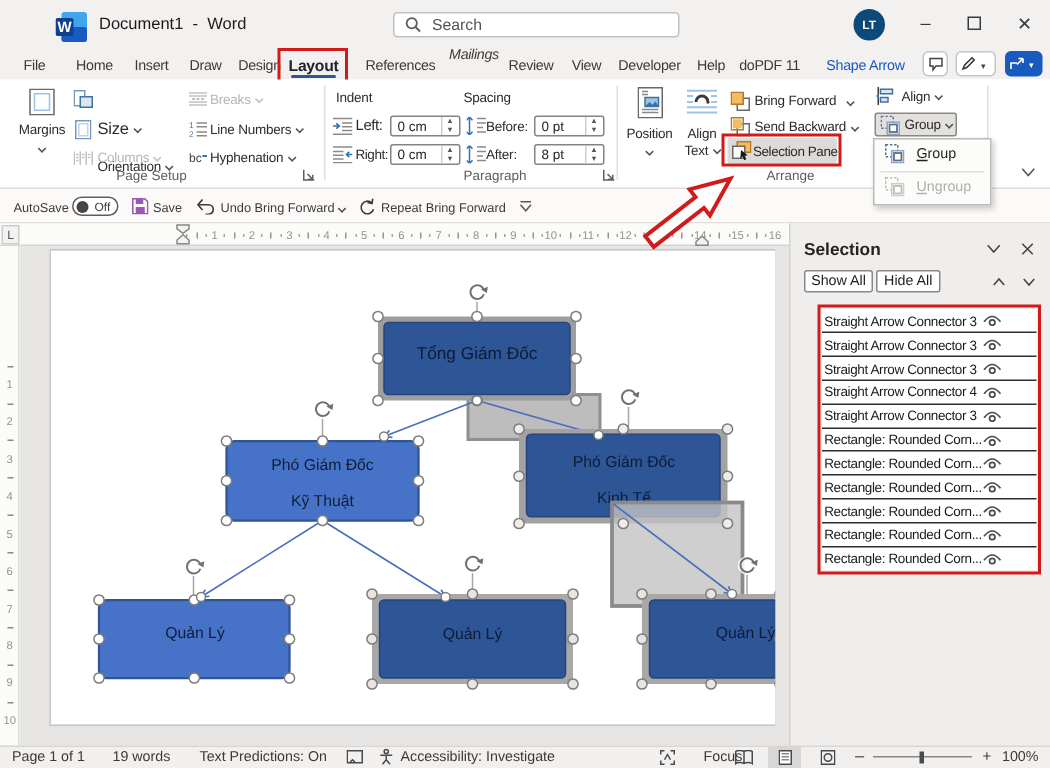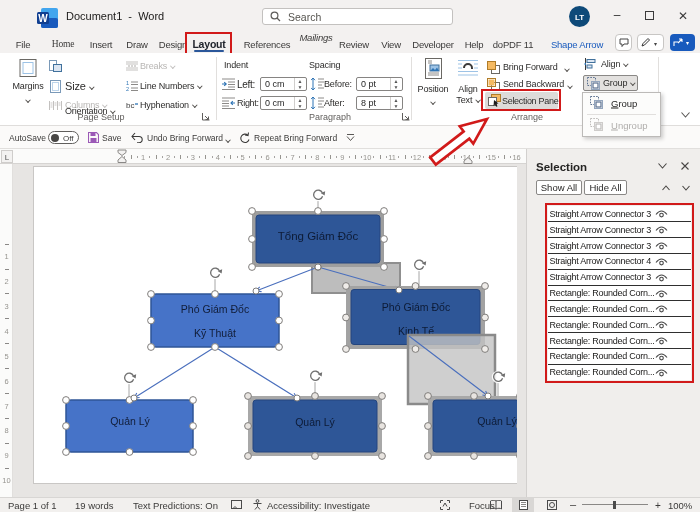--- a/index.html
+++ b/index.html
@@ -31,21 +31,21 @@
     <line x1="7" y1="7" x2="10" y2="10" stroke="#5f5d5b" stroke-width="1.2"></line>
   </svg>
 <div class="t cy" style="left:288px;top:16.5px;font-size:10.5px;color:#56544f;">Search</div>
 <div class="a" style="left:569px;top:6px;width:21px;height:21px;border-radius:50%;background:#0e4a79;"></div>
 <div class="t ctr" style="left:579.5px;top:16.5px;font-size:8px;font-weight:bold;color:#fff;">LT</div>
 <div class="t ctr" style="left:617px;top:15px;font-size:12px;color:#333;">–</div>
 <div class="a" style="left:645px;top:11px;width:9px;height:9px;border:1.2px solid #3a3a3a;"></div>
 <div class="t ctr" style="left:683px;top:16px;font-size:12px;color:#3a3a3a;">✕</div>
 <div class="a" style="left:0;top:32px;width:700px;height:21px;background:#f3f1f0;"></div>
 <div class="t ctr tab" style="left:23px;top:43.5px;">File</div>
-<div class="t ctr tab" style="left:63px;top:43.5px;font-family:Liberation Serif, serif;">Home</div>
+<div class="t ctr tab" style="left:63px;top:43.5px;">Home</div>
 <div class="t ctr tab" style="left:101px;top:43.5px;">Insert</div>
 <div class="t ctr tab" style="left:137px;top:43.5px;">Draw</div>
 <div class="t ctr tab" style="left:173px;top:43.5px;">Design</div>
 <div class="t ctr tab" style="left:267px;top:43.5px;">References</div>
 <div class="t ctr tab" style="left:316px;top:37px;font-style:italic;">Mailings</div>
 <div class="t ctr tab" style="left:354px;top:43.5px;">Review</div>
 <div class="t ctr tab" style="left:391px;top:43.5px;">View</div>
 <div class="t ctr tab" style="left:433px;top:43.5px;">Developer</div>
 <div class="t ctr tab" style="left:474px;top:43.5px;">Help</div>
 <div class="t ctr tab" style="left:513px;top:43.5px;">doPDF 11</div>

